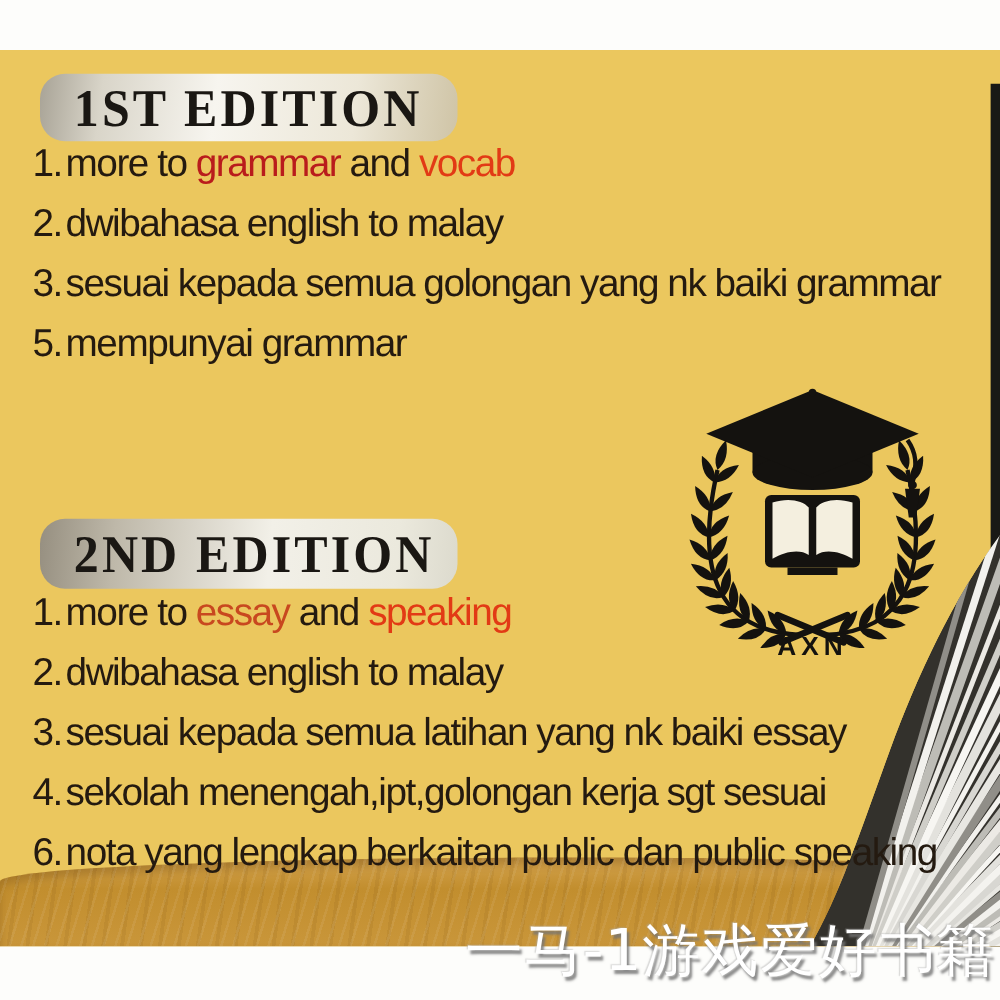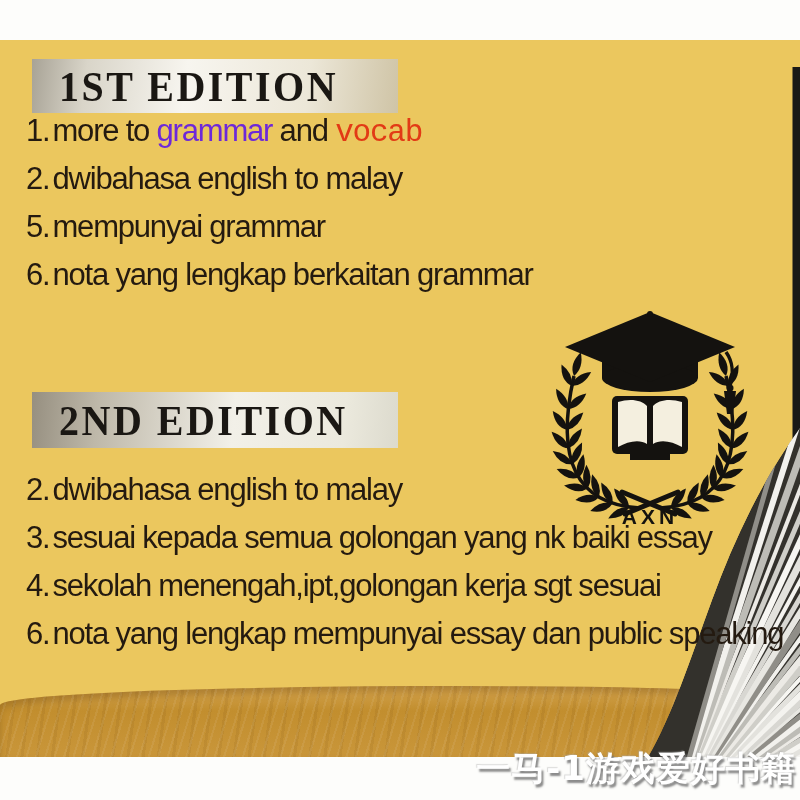--- a/index.html
+++ b/index.html
@@ -23,25 +23,25 @@
   }
   .desk::after{
     content:"";position:absolute;inset:0;border-radius:inherit;
     background:
       repeating-linear-gradient(107deg, rgba(255,255,255,.07) 0 2px, rgba(0,0,0,0) 2px 9px),
       repeating-linear-gradient(98deg, rgba(96,56,6,.08) 0 3px, rgba(0,0,0,0) 3px 15px);
   }
   .pages-svg{position:absolute;inset:0;z-index:3;}
   
   .banner{
-    position:absolute;left:32px;width:366px;display:flex;align-items:center;z-index:4;
+    position:absolute;left:32px;width:334px;display:flex;align-items:center;z-index:4;border-radius:20px;
   }
   .banner-1{top:59px;height:54px;
     background:linear-gradient(97deg,#a8a396 0%,#d9d5c9 15%,#f7f5ef 42%,#ece7d8 75%,#cfc4a6 100%);}
-  .banner-2{top:392px;height:56px;
+  .banner-2{top:415px;height:56px;
     background:linear-gradient(95deg,#968f80 0%,#beb8a9 18%,#f2f0e8 55%,#ebe9dd 85%,#dcdacd 100%);}
   .banner .title{
     font-family:"Liberation Serif", serif;font-weight:bold;font-size:40px;
     letter-spacing:2.5px;color:#1a1713;padding-left:27px;white-space:nowrap;
     transform:scaleY(1.06);
   }
   
   .list{position:absolute;left:26px;z-index:5;}
   .list-1{top:107px;}
   .list-2{top:466px;}
@@ -50,21 +50,21 @@
     color:#241a10;white-space:nowrap;font-weight:500;
   }
   .list-item .num{margin-right:3px;}
   .logo-svg{position:absolute;left:530px;top:298px;z-index:6;}
   .logo-svg .axn{
     font-family:"Liberation Sans", sans-serif;font-size:21px;font-weight:bold;
     letter-spacing:4px;fill:#14120f;
   }
   .watermark{
     position:absolute;right:4px;bottom:8px;z-index:7;
-    font-size:34px;font-weight:bold;letter-spacing:1px;
+    font-size:46px;font-weight:normal;letter-spacing:1px;
     font-family:"DejaVu Sans","Liberation Sans",sans-serif;
     color:#ffffff;
     text-shadow:2px 3px 2px rgba(118,118,118,.85), -1px -1px 1px rgba(170,170,170,.45);
     white-space:nowrap;
   }
 </style>
 </head>
 <body>
 
 <div class="stage">
@@ -112,34 +112,35 @@
           <rect x="0" y="-3" width="430" height="6" fill="#f2f1ed" transform="translate(672,818) rotate(-72.28)"></rect>
           <rect x="0" y="-2.5" width="430" height="5" fill="#908e88" transform="translate(672,818) rotate(-74.06)"></rect>
         </g>
     </g>
   </svg>
 
   <div class="banner banner-1">
     <span class="title">1ST EDITION</span>
   </div>
   <div class="list list-1">
-      <div class="list-item"><span class="num">1.</span><span>more to </span><span style="color: #6d28d9;">grammar</span><span> and </span><span style="color: rgb(226, 58, 21); font-family: Liberation Mono, monospace;">vocab</span></div>
+      <div class="list-item"><span class="num">1.</span><span>more to </span><span style="color: #b91c1c;">grammar</span><span> and </span><span style="color: rgb(226, 58, 21);">vocab</span></div>
       <div class="list-item"><span class="num">2.</span><span>dwibahasa english to malay</span></div>
+      <div class="list-item"><span class="num">3.</span><span>sesuai kepada semua golongan yang nk baiki grammar</span></div>
       <div class="list-item"><span class="num">5.</span><span>mempunyai grammar</span></div>
-      <div class="list-item"><span class="num">6.</span><span>nota yang lengkap berkaitan grammar</span></div>
     </div>
 
   <div class="banner banner-2">
     <span class="title">2ND EDITION</span>
   </div>
   <div class="list list-2">
+      <div class="list-item"><span class="num">1.</span><span>more to </span><span style="color: rgb(200, 72, 31);">essay</span><span> and </span><span style="color: rgb(226, 58, 21);">speaking</span></div>
       <div class="list-item"><span class="num">2.</span><span>dwibahasa english to malay</span></div>
-      <div class="list-item"><span class="num">3.</span><span>sesuai kepada semua golongan yang nk baiki essay</span></div>
+      <div class="list-item"><span class="num">3.</span><span>sesuai kepada semua latihan yang nk baiki essay</span></div>
       <div class="list-item"><span class="num">4.</span><span>sekolah menengah,ipt,golongan kerja sgt sesuai</span></div>
-      <div class="list-item"><span class="num">6.</span><span>nota yang lengkap mempunyai essay dan public speaking</span></div>
+      <div class="list-item"><span class="num">6.</span><span>nota yang lengkap berkaitan public dan public speaking</span></div>
     </div>
 
   <svg class="logo-svg" width="245" height="235" viewBox="0 0 245 235">
     <g id="laurelL" transform="translate(240,0) scale(-1,1)">
         <path d="M130,210 Q225,205 196,78" fill="none" stroke="#14120f" stroke-width="3.5"></path>
         <path d="M0,0 Q8,-6 19,-1 Q8,6 0,0" fill="#14120f" transform="translate(140.9536,208.96079999999998) rotate(-48.00914029703723) scale(1.25)"></path>
         <path d="M0,0 Q8,-6 19,-1 Q8,6 0,0" fill="#14120f" transform="translate(140.9536,208.96079999999998) rotate(31.990859702962773) scale(1.25)"></path>
         <path d="M0,0 Q8,-6 19,-1 Q8,6 0,0" fill="#14120f" transform="translate(157.22559999999996,205.27679999999998) rotate(-58.068260840496855) scale(1.25)"></path>
         <path d="M0,0 Q8,-6 19,-1 Q8,6 0,0" fill="#14120f" transform="translate(157.22559999999996,205.27679999999998) rotate(21.931739159503145) scale(1.25)"></path>
         <path d="M0,0 Q8,-6 19,-1 Q8,6 0,0" fill="#14120f" transform="translate(171.01760000000002,199.15279999999998) rotate(-70.33130687318943) scale(1.25)"></path>

